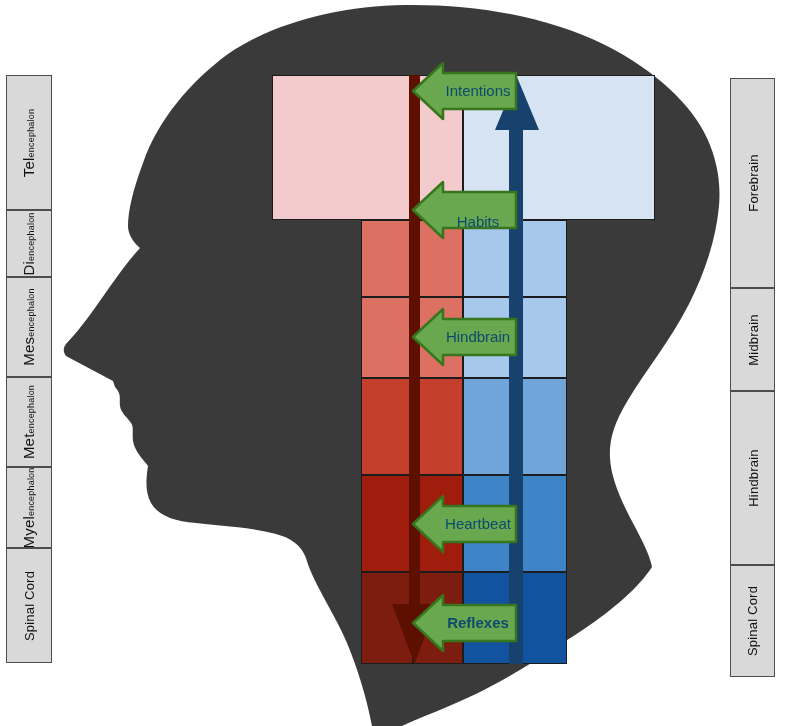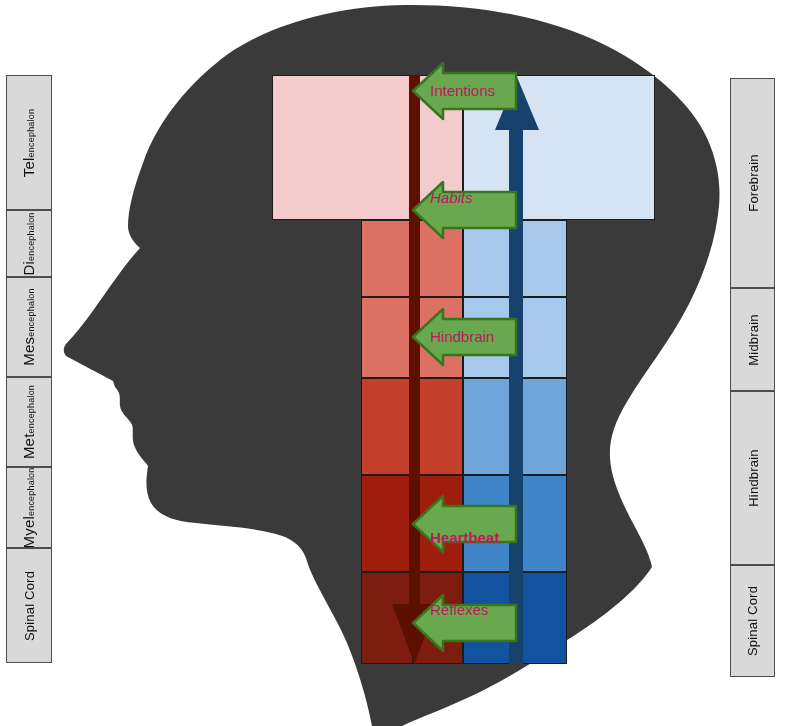--- a/index.html
+++ b/index.html
@@ -10,22 +10,22 @@
   .gcell{position:absolute;box-sizing:border-box;border:1px solid #1c1c1c;}
   .band-half{position:absolute;box-sizing:border-box;border:1.5px solid #1c1c1c;}
   #arrow-layer{z-index:2;}
   #label-layer{position:absolute;left:0;top:0;width:788px;height:726px;z-index:3;}
   .side-box{position:absolute;box-sizing:border-box;background:#d9d9d9;border:1.5px solid #4d4d4d;
             display:flex;align-items:center;justify-content:center;overflow:hidden;}
   .side-box .rot{transform:rotate(-90deg);white-space:nowrap;color:#111;letter-spacing:0.2px;}
   .side-box .main{font-size:15px;}
   .side-box .sub{font-size:9px;}
   .side-box.plain .main{font-size:13px;}
-  .flow-label{position:absolute;width:96px;height:20px;line-height:20px;
-              font-size:15px;color:#be185d;}
+  .flow-label{position:absolute;width:96px;height:20px;line-height:20px;text-align:center;
+              font-size:15px;color:#0c4a6e;}
 </style>
 </head>
 <body>
 
 <div id="stage">
 
   <svg id="head-layer" width="788" height="726" viewBox="0 0 788 726">
     <path d="M 372 726
              C 366 695 357 667 347 643
              C 335 614 313 583 306 558
@@ -119,19 +119,19 @@
       <div class="side-box plain" style="left: 730px; width: 45px; top: 288px; height: 103px;">
         <span class="rot"><span class="main">Midbrain</span></span>
       </div>
       <div class="side-box plain" style="left: 730px; width: 45px; top: 391px; height: 174px;">
         <span class="rot"><span class="main">Hindbrain</span></span>
       </div>
       <div class="side-box plain" style="left: 730px; width: 45px; top: 565px; height: 112px;">
         <span class="rot"><span class="main">Spinal Cord</span></span>
       </div>
       <div class="flow-label" style="left: 430px; top: 81px;">Intentions</div>
-      <div class="flow-label" style="left: 430px; top: 188px; font-style: italic;">Habits</div>
+      <div class="flow-label" style="left: 430px; top: 212px;">Habits</div>
       <div class="flow-label" style="left: 430px; top: 327px;">Hindbrain</div>
-      <div class="flow-label" style="left: 430px; top: 528px; font-weight: bold;">Heartbeat</div>
-      <div class="flow-label" style="left: 430px; top: 600px;">Reflexes</div>
+      <div class="flow-label" style="left: 430px; top: 514px;">Heartbeat</div>
+      <div class="flow-label" style="left: 430px; top: 613px; font-weight: bold;">Reflexes</div>
     </div>
 
 </div>
 
 </body></html>

